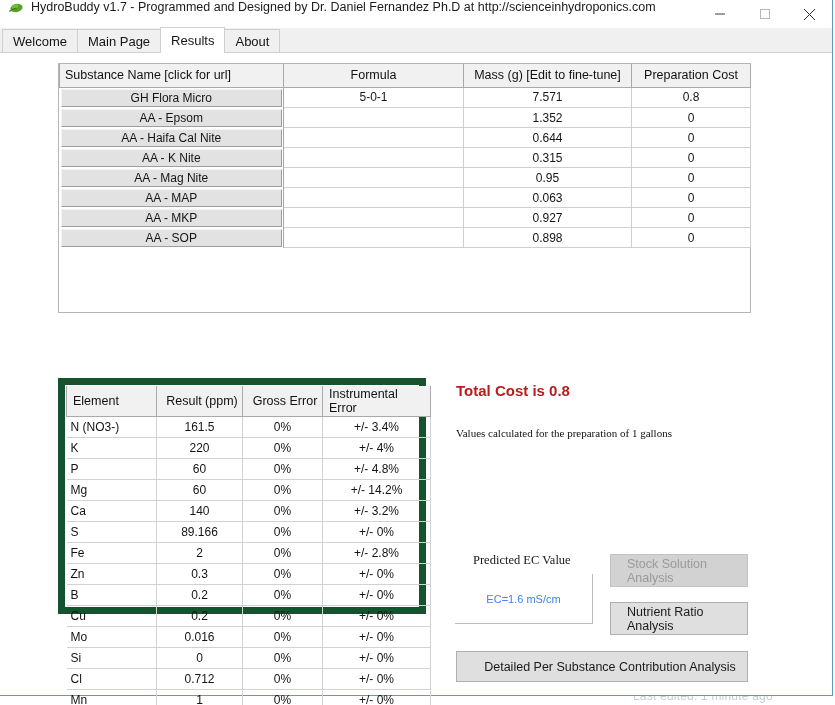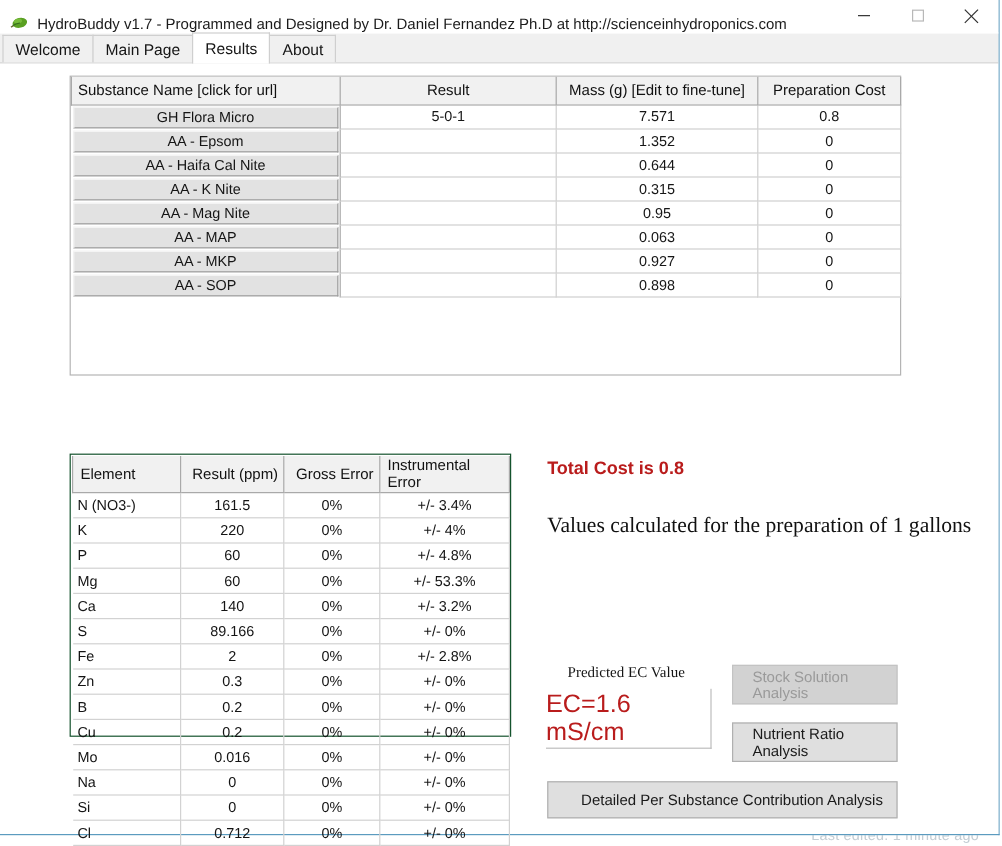--- a/index.html
+++ b/index.html
@@ -21,41 +21,40 @@
   }
   #bg-text {
     position: absolute;
     left: 633px;
     top: 689px;
     font-size: 12px;
     color: #c3cdd4;
     letter-spacing: .2px;
     white-space: nowrap;
     font-family: "Liberation Sans", sans-serif;
-    margin-left: 43px;
   }
 
   #window {
     position: absolute;
     left: 0; top: 0;
     width: 833px;
     height: 696px;
     background: #ffffff;
     border: 1px solid #5b9bbf;
     border-top: none;
     border-left: none;
   }
 
   
   #titlebar {
     position: relative;
     height: 28px;
     background: #ffffff;
     display: flex;
-    align-items: flex-end;
+    align-items: flex-start;
     border-bottom: 1px solid #ffffff;
   }
   #app-icon {
     width: 16px; height: 16px;
     margin-left: 8px; margin-right: 7px;
     flex: 0 0 auto;
     position: relative;
   }
   #title-text {
     font-size: 12.5px;
@@ -169,21 +168,21 @@
     text-align: center;
     color: #151515;
     font-family: "Liberation Sans", sans-serif;
   }
 
   
   #elem-panel {
     position: absolute;
     left: 58px; top: 325px;
     width: 368px; height: 236px;
-    border: 1px solid #14532d;
+    border: 7px solid #14532d;
     background: #ffffff;
     padding: 1px;
   }
   table.elems {
     border-collapse: collapse;
     table-layout: fixed;
     width: 100%;
     font-size: 12px;
   }
   table.elems th {
@@ -215,21 +214,21 @@
     position: absolute;
     left: 456px; top: 329px;
     font-size: 15px;
     font-weight: bold;
     color: #b91c1c;
     font-family: "Liberation Sans", sans-serif;
   }
   #values-note {
     position: absolute;
     left: 456px; top: 374px;
-    font-size: 18px;
+    font-size: 11px;
     color: #111;
     font-family: "Liberation Serif", serif;
     white-space: nowrap;
   }
 
   #ec-label {
     position: absolute;
     left: 473px; top: 500px;
     font-size: 12.5px;
     color: #161616;
@@ -240,22 +239,22 @@
     left: 455px; top: 521px;
     width: 138px; height: 50px;
     border-right: 1px solid #bdbdbd;
     border-bottom: 1px solid #bdbdbd;
     display: flex;
     align-items: center;
     justify-content: center;
     background: #ffffff;
   }
   #ec-value {
-    font-size: 21px;
-    color: #b91c1c;
+    font-size: 11px;
+    color: #3b82f6;
     font-family: "Liberation Sans", sans-serif;
   }
 
   .btn {
     position: absolute;
     background: #dfdfdf;
     border: 1px solid #b0b0b0;
     color: #1a1a1a;
     font-size: 12.5px;
     display: flex;
@@ -333,21 +332,21 @@
         <table class="grid">
           <colgroup>
             <col style="width:224px">
             <col style="width:180px">
             <col style="width:168px">
             <col style="width:119px">
           </colgroup>
           <thead>
             <tr>
               <th class="lead">Substance Name [click for url]</th>
-              <th>Result</th>
+              <th>Formula</th>
               <th>Mass (g) [Edit to fine-tune]</th>
               <th>Preparation Cost</th>
             </tr>
           </thead>
           <tbody>
             <tr>
               <td class="namecell">
                   <span class="name-btn">GH Flora Micro</span>
                 </td>
               <td>5-0-1</td>
@@ -446,21 +445,21 @@
               <tr>
                 <td class="lead">P</td>
                 <td>60</td>
                 <td>0%</td>
                 <td>+/- 4.8%</td>
               </tr>
               <tr>
                 <td class="lead">Mg</td>
                 <td>60</td>
                 <td>0%</td>
-                <td>+/- 53.3%</td>
+                <td>+/- 14.2%</td>
               </tr>
               <tr>
                 <td class="lead">Ca</td>
                 <td>140</td>
                 <td>0%</td>
                 <td>+/- 3.2%</td>
               </tr>
               <tr>
                 <td class="lead">S</td>
                 <td>89.166</td>
@@ -487,26 +486,20 @@
               </tr>
               <tr>
                 <td class="lead">Cu</td>
                 <td>0.2</td>
                 <td>0%</td>
                 <td>+/- 0%</td>
               </tr>
               <tr>
                 <td class="lead">Mo</td>
                 <td>0.016</td>
-                <td>0%</td>
-                <td>+/- 0%</td>
-              </tr>
-              <tr>
-                <td class="lead">Na</td>
-                <td>0</td>
                 <td>0%</td>
                 <td>+/- 0%</td>
               </tr>
               <tr>
                 <td class="lead">Si</td>
                 <td>0</td>
                 <td>0%</td>
                 <td>+/- 0%</td>
               </tr>
               <tr>

